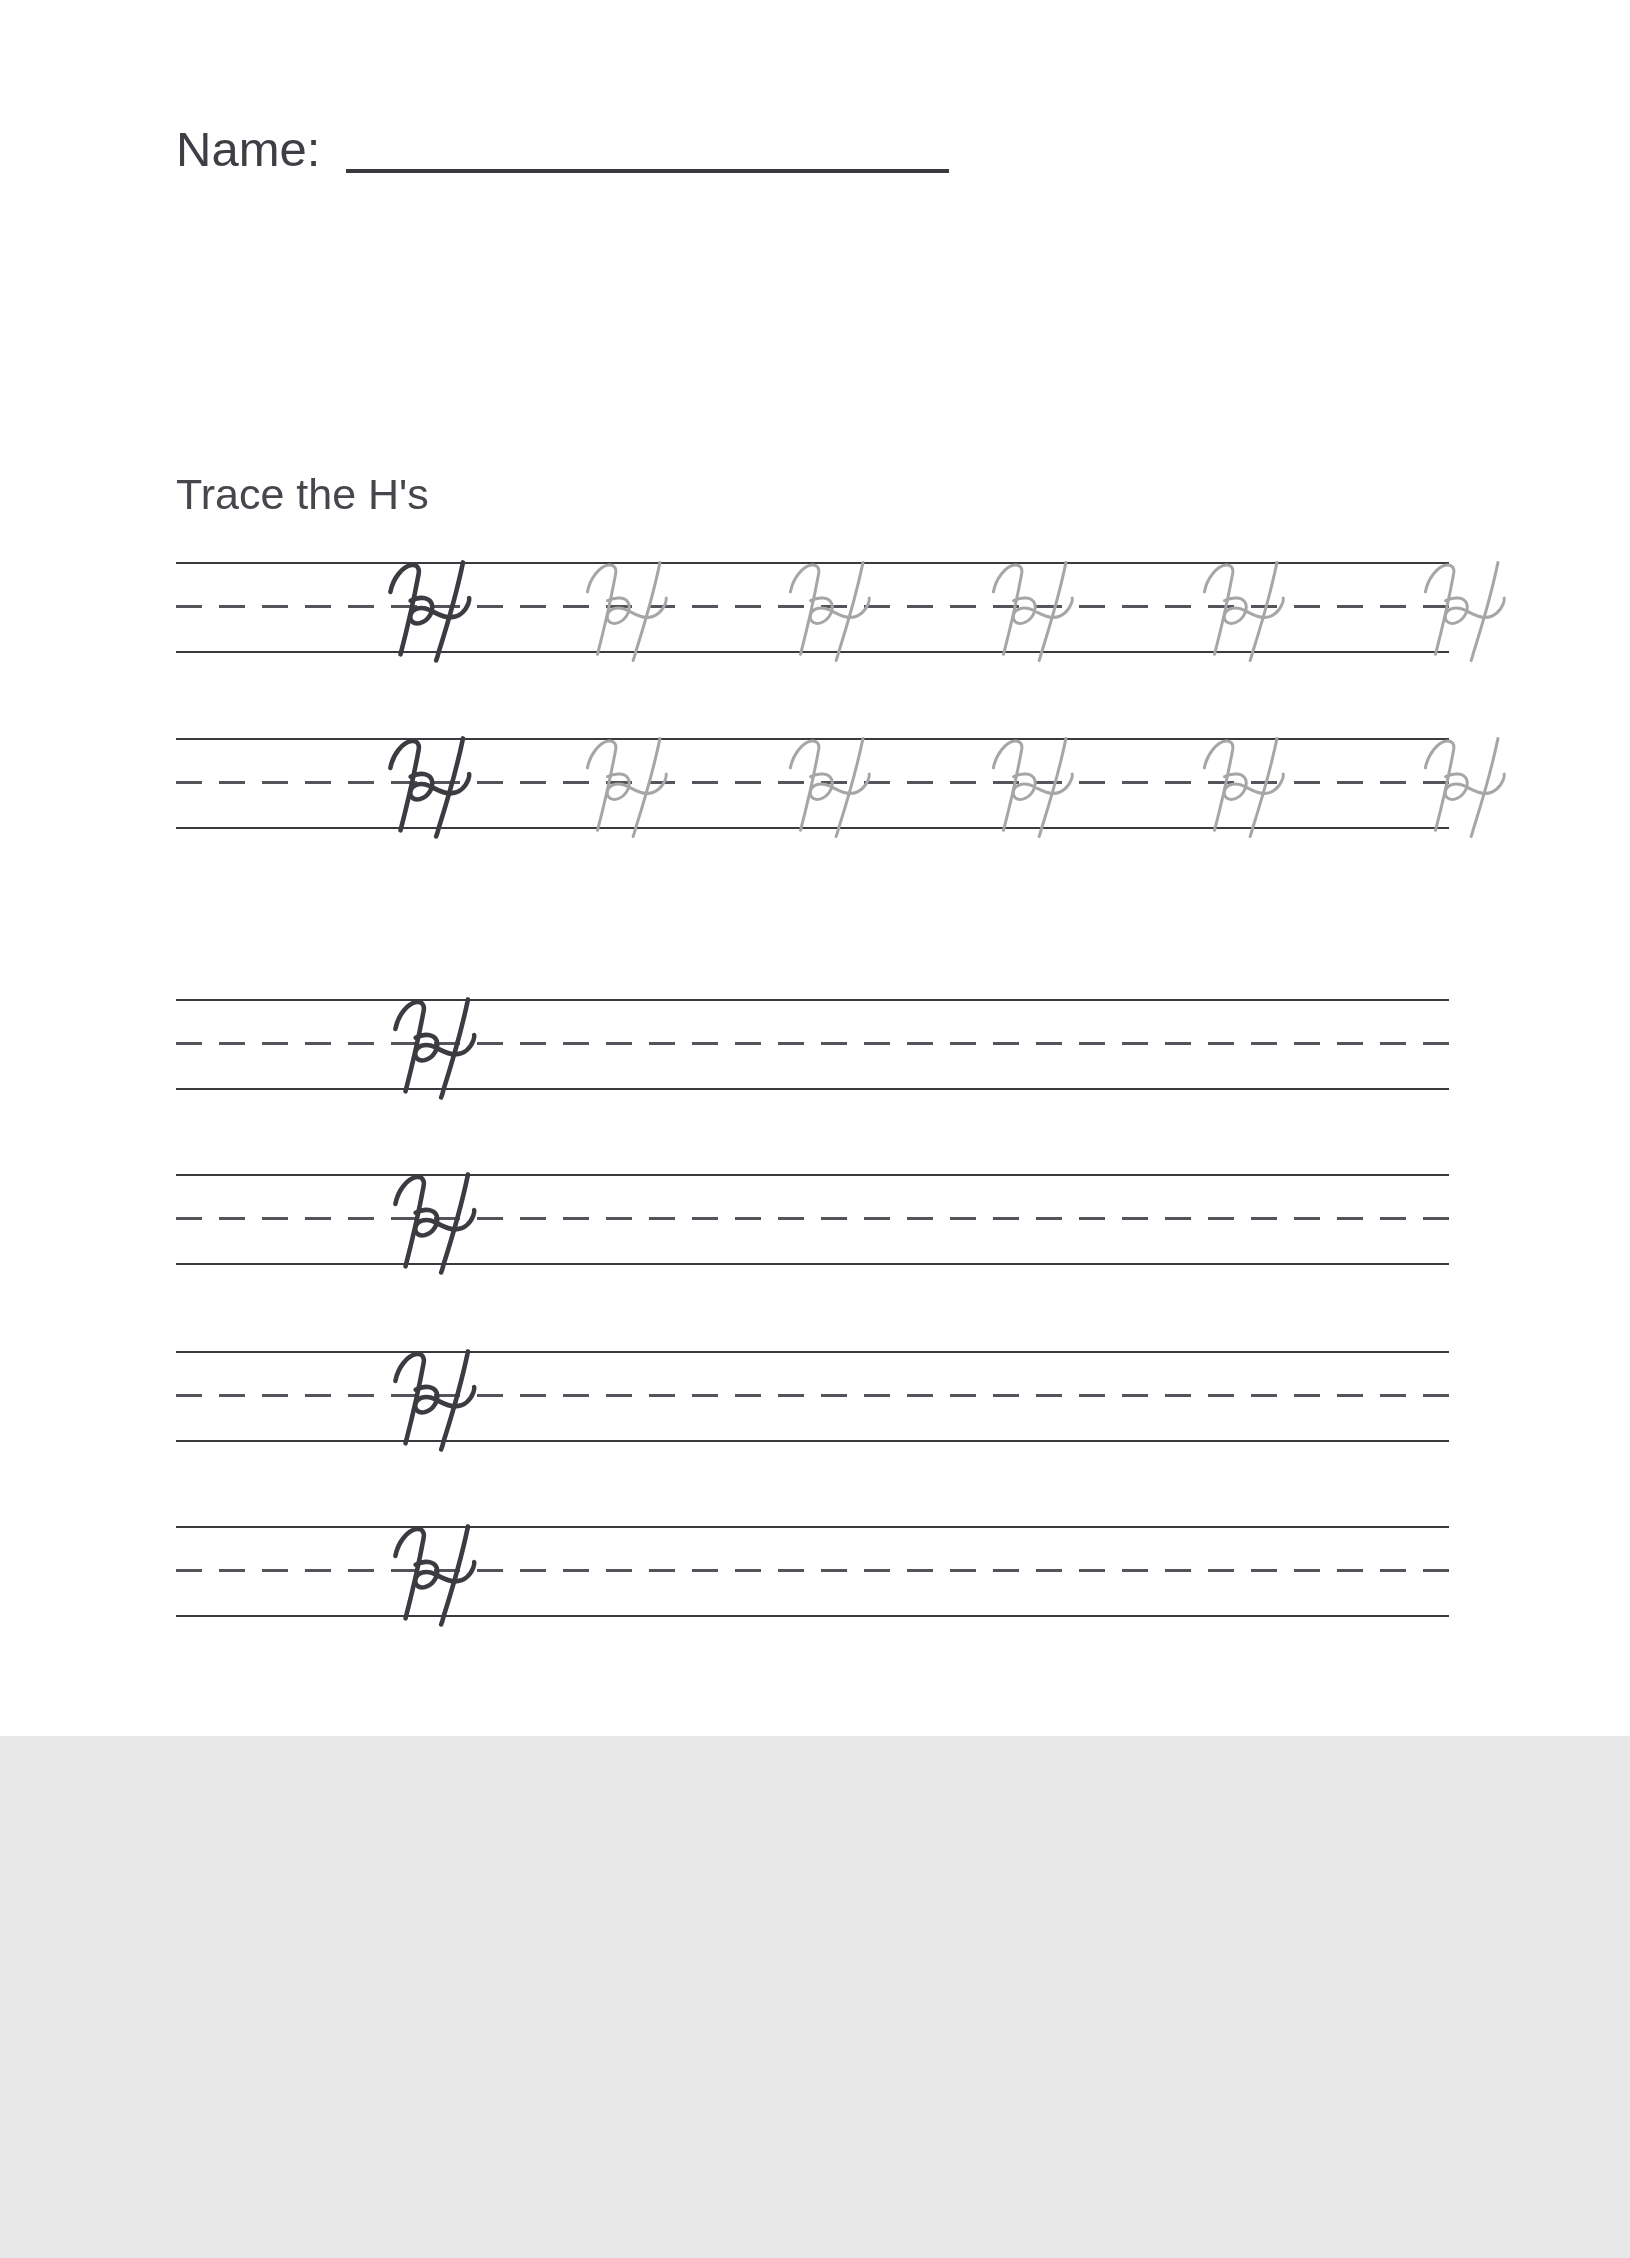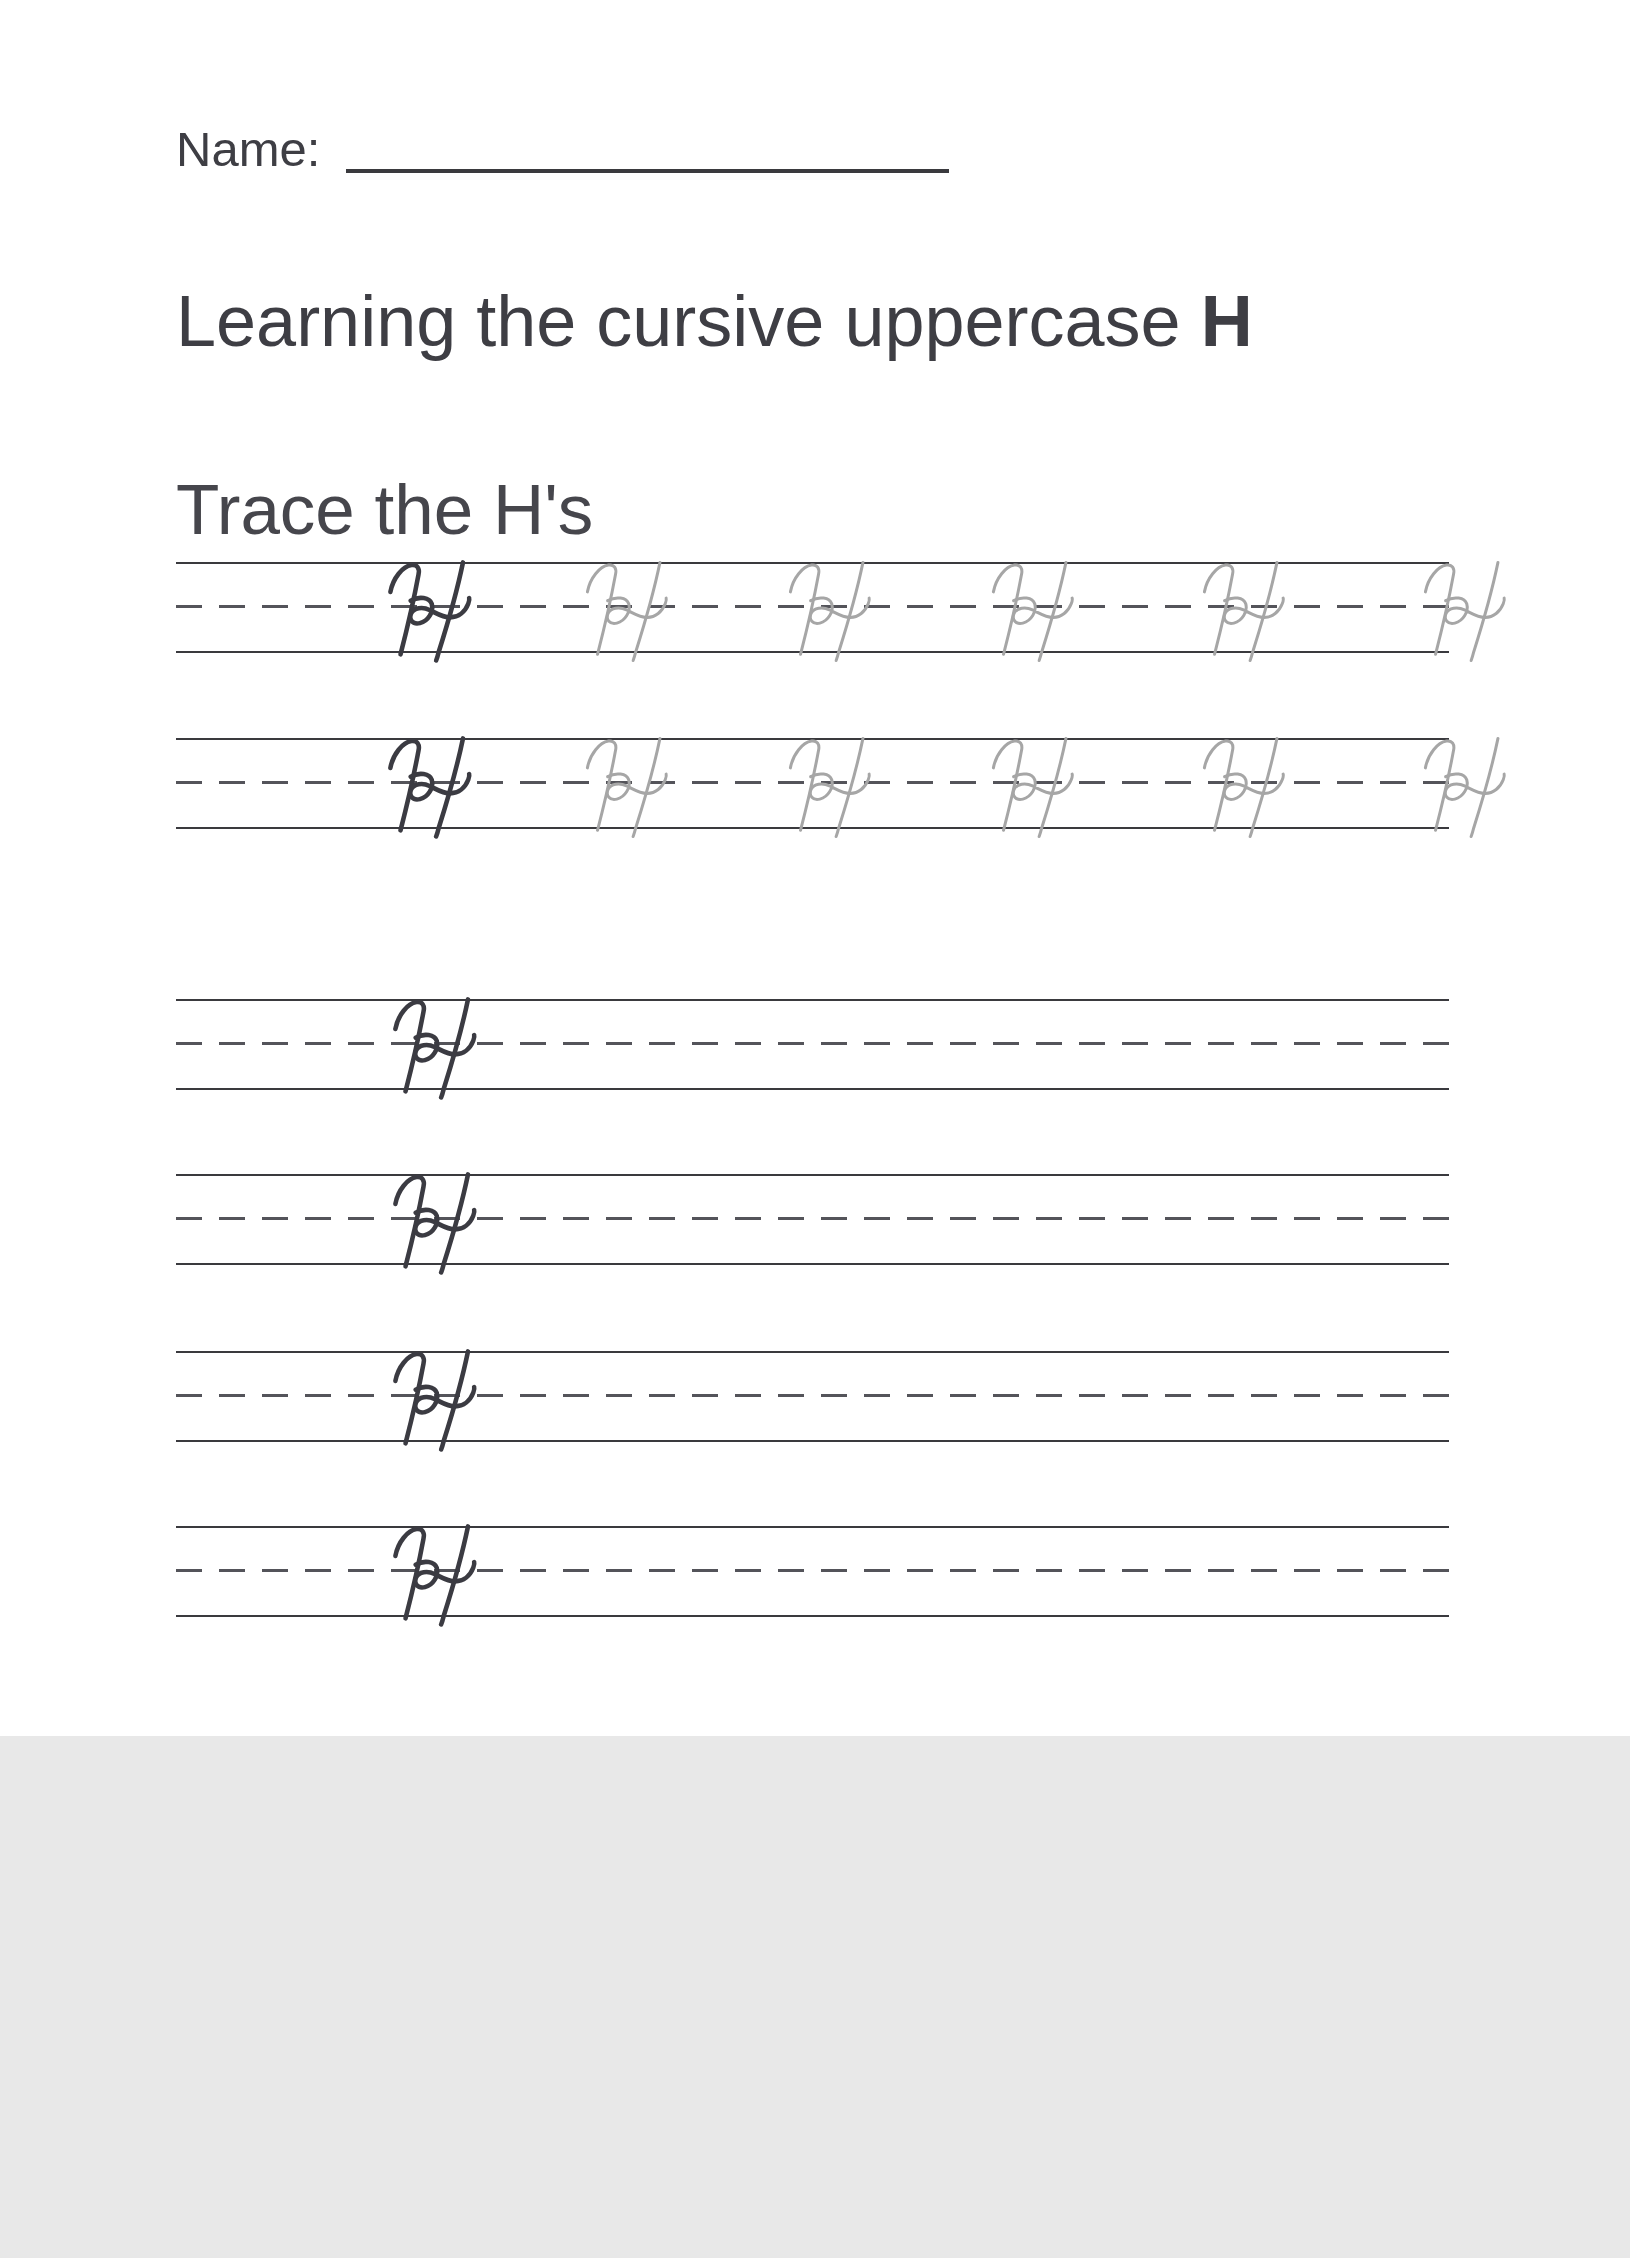--- a/index.html
+++ b/index.html
@@ -29,21 +29,21 @@
     left: 176px; top: 282px;
     font-size: 72px; line-height: 1.1;
     font-weight: 400; margin: 0;
     color: var(--text-color);
     white-space: nowrap;
   }
   .title b { font-weight: 700; }
 
   .section-label {
     left: 176px;
-    font-size: 71px; line-height: 1.1;
+    font-size: 43px; line-height: 1.1;
     font-weight: 400; margin: 0;
     color: var(--label-color);
     white-space: nowrap;
   }
   .section-label.trace    { top: 471px; }
   .section-label.practice { top: 912px; }
 
   .writing-line {
     position: absolute;
     left: 176px;
@@ -76,23 +76,20 @@
   }
 </style>
 </head>
 <body>
 
 <div class="page" style="--text-color: #3e3e44; --label-color: #46464c; --rule-color: #3a3a3e; --dash-color: #54545a;">
 
   <span class="abs name-label">Name:</span>
   <div class="abs name-underline"></div>
 
-  <h1 class="abs title">
-    <span>Learning the cursive uppercase </span><b>H</b>
-  </h1>
 
   <h2 class="abs section-label trace">Trace the H's</h2>
 
   <div id="trace-lines">
       <div class="writing-line" style="top: 562px;">
         <div class="midline"></div>
         <svg viewBox="0 0 108 122" width="95" height="108" class="glyph" style="left: 210px;">
           <path d="M5 37 C8 21 19 8 29 6.5 C35.5 5.5 38.5 10.5 37 17 C31.5 47 24.5 77 16.5 108" fill="none" stroke="#3b3b42" stroke-width="5.2" stroke-linecap="round"></path>
           <path d="M28 47 C38 41.5 49.5 43.5 52 50.5 C54.5 59.5 48 70 38.5 72.5 C30.5 74.5 25.5 68.5 28.5 61.5 C31.5 55 41.5 53.5 49.5 57.5 C58 61.5 64 66 73 66 C82.5 66 90 59.5 93.5 50.5 C94.5 48 95 45.5 94.5 44" fill="none" stroke="#3b3b42" stroke-width="5.2" stroke-linecap="round"></path>
           <path d="M87.5 3.5 C80 40 69.5 75 60 105 C59 109 58 112.5 57 115" fill="none" stroke="#3b3b42" stroke-width="5.2" stroke-linecap="round"></path>

